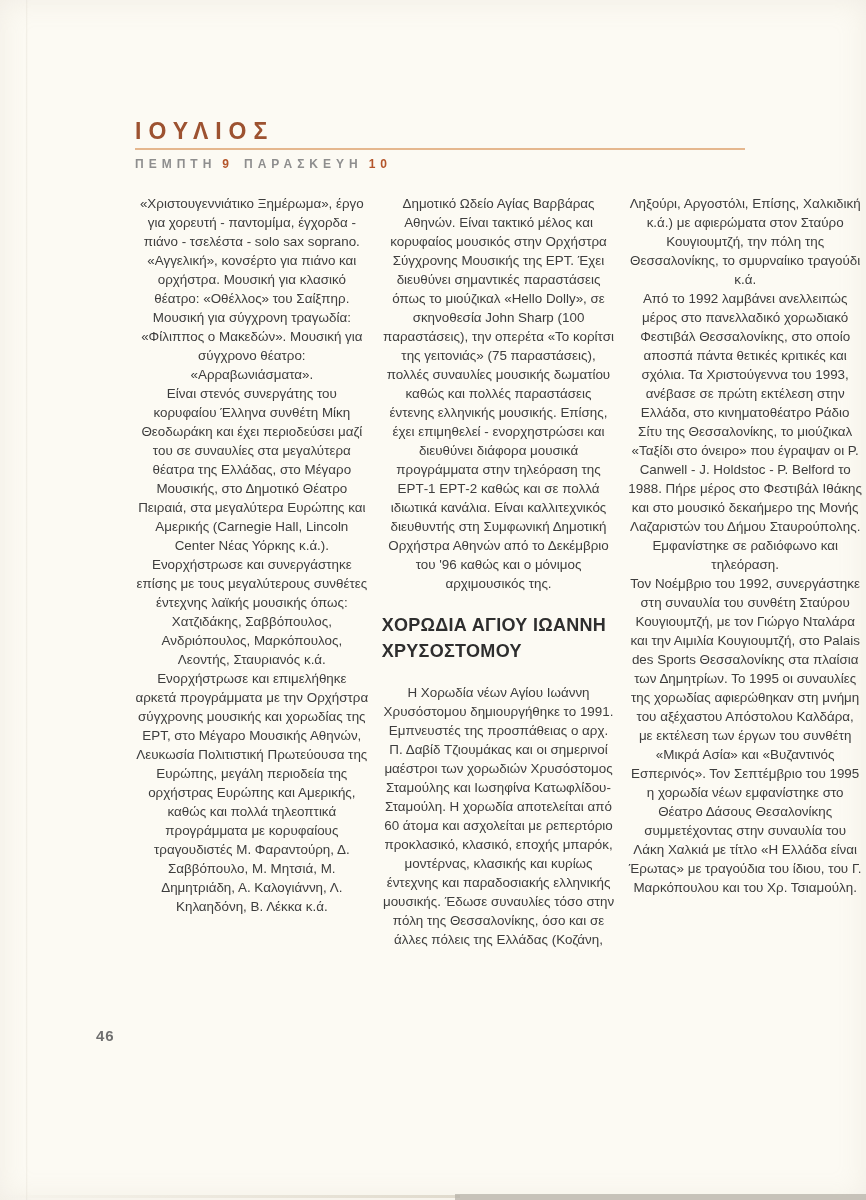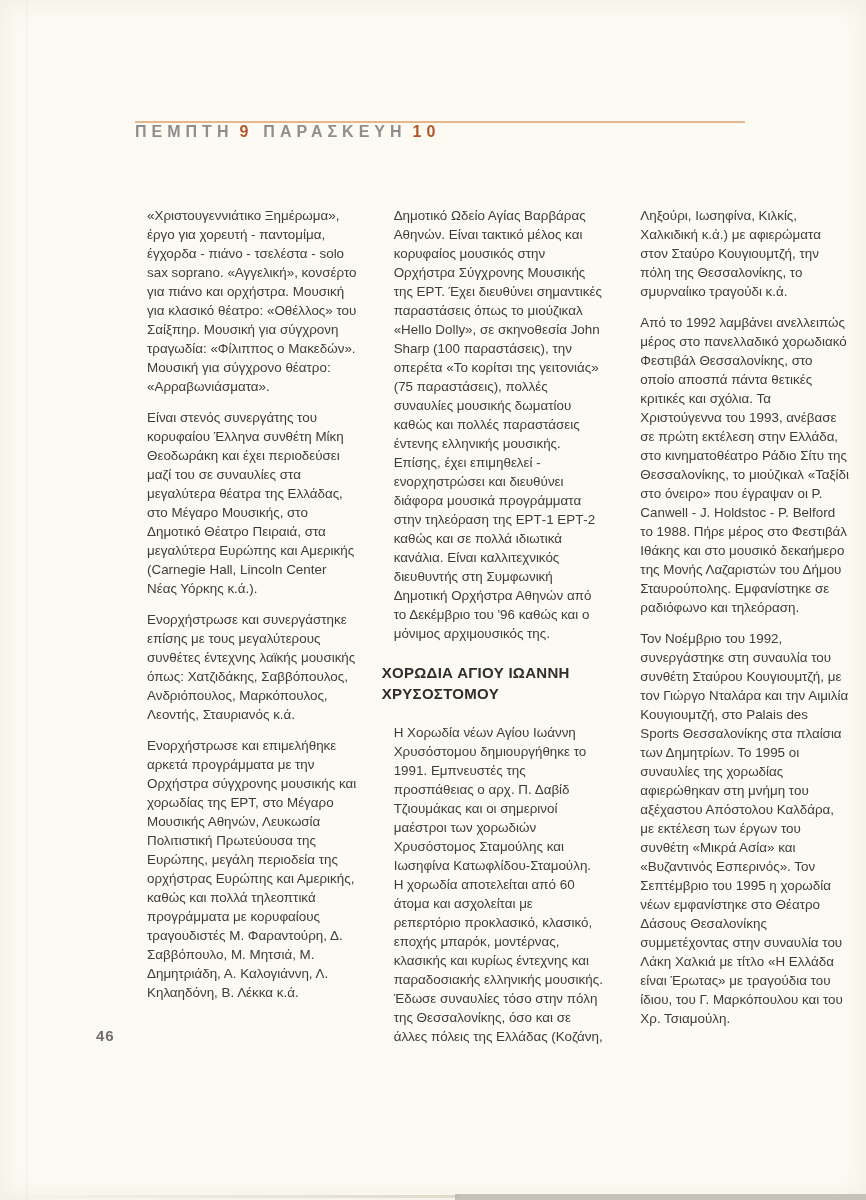--- a/index.html
+++ b/index.html
@@ -50,21 +50,22 @@
     letter-spacing: 7px;
     color: #9d5230;
   }
   .header-rule {
     margin-top: 3px;
     width: 610px;
     height: 2px;
     background: #e5b78e;
   }
   .day-row {
-    font-size: 16px;
+    margin-top: 7px;
+    font-size: 12px;
     font-weight: bold;
     letter-spacing: 5px;
     color: #8e8e8e;
     white-space: nowrap;
   }
   .day-number {
     color: #b4552a;
     margin-left: 6px;
     margin-right: 10px;
   }
@@ -75,30 +76,30 @@
     top: 194px;
     width: 727px;
     display: flex;
     gap: 13px;
   }
   .column {
     flex: 1 1 0;
     min-width: 0;
   }
   .column p {
-    margin: 12px;
+    margin: 0;
     font-size: 13.4px;
     line-height: 19px;
     color: #3d3d3d;
-    text-align: left;
+    text-align: center;
   }
   .section-heading {
     margin: 19px 0 19px 0;
-    font-size: 15px;
-    line-height: 21px;
+    font-size: 18px;
+    line-height: 26px;
     font-weight: bold;
     color: #2e2e2e;
     letter-spacing: 0.3px;
   }
   .page-number {
     position: absolute;
     left: 96px;
     top: 1027px;
     font-size: 15px;
     font-weight: bold;
@@ -107,20 +108,21 @@
   }
 </style>
 </head>
 <body>
 
 <div class="page">
 
   <div class="scan-edge-left"></div>
 
   <div class="header">
+    <div class="month-title">ΙΟΥΛΙΟΣ</div>
     <div class="header-rule"></div>
     <div class="day-row">
       <span>ΠΕΜΠΤΗ</span><span class="day-number">9</span><span>ΠΑΡΑΣΚΕΥΗ</span><span class="day-number">10</span>
     </div>
   </div>
 
   <div class="columns">
 
     <div class="column">
       <p>«Χριστουγεννιάτικο Ξημέρωμα», έργο για χορευτή - παντομίμα, έγχορδα - πιάνο - τσελέστα - solo sax soprano. «Αγγελική», κονσέρτο για πιάνο και ορχήστρα. Μουσική για κλασικό θέατρο: «Οθέλλος» του Σαίξπηρ. Μουσική για σύγχρονη τραγωδία: «Φίλιππος ο Μακεδών». Μουσική για σύγχρονο θέατρο: «Αρραβωνιάσματα».</p>
@@ -129,21 +131,21 @@
       <p>Ενορχήστρωσε και επιμελήθηκε αρκετά προγράμματα με την Ορχήστρα σύγχρονης μουσικής και χορωδίας της ΕΡΤ, στο Μέγαρο Μουσικής Αθηνών, Λευκωσία Πολιτιστική Πρωτεύουσα της Ευρώπης, μεγάλη περιοδεία της ορχήστρας Ευρώπης και Αμερικής, καθώς και πολλά τηλεοπτικά προγράμματα με κορυφαίους τραγουδιστές Μ. Φαραντούρη, Δ. Σαββόπουλο, Μ. Μητσιά, Μ. Δημητριάδη, Α. Καλογιάννη, Λ. Κηλαηδόνη, Β. Λέκκα κ.ά.</p>
     </div>
 
     <div class="column">
       <p>Δημοτικό Ωδείο Αγίας Βαρβάρας Αθηνών. Είναι τακτικό μέλος και κορυφαίος μουσικός στην Ορχήστρα Σύγχρονης Μουσικής της ΕΡΤ. Έχει διευθύνει σημαντικές παραστάσεις όπως το μιούζικαλ «Hello Dolly», σε σκηνοθεσία John Sharp (100 παραστάσεις), την οπερέτα «Το κορίτσι της γειτονιάς» (75 παραστάσεις), πολλές συναυλίες μουσικής δωματίου καθώς και πολλές παραστάσεις έντενης ελληνικής μουσικής. Επίσης, έχει επιμηθελεί - ενορχηστρώσει και διευθύνει διάφορα μουσικά προγράμματα στην τηλεόραση της ΕΡΤ-1 ΕΡΤ-2 καθώς και σε πολλά ιδιωτικά κανάλια. Είναι καλλιτεχνικός διευθυντής στη Συμφωνική Δημοτική Ορχήστρα Αθηνών από το Δεκέμβριο του '96 καθώς και ο μόνιμος αρχιμουσικός της.</p>
       <div class="section-heading">ΧΟΡΩΔΙΑ ΑΓΙΟΥ ΙΩΑΝΝΗ ΧΡΥΣΟΣΤΟΜΟΥ</div>
       <p>Η Χορωδία νέων Αγίου Ιωάννη Χρυσόστομου δημιουργήθηκε το 1991. Εμπνευστές της προσπάθειας ο αρχ. Π. Δαβίδ Τζιουμάκας και οι σημερινοί μαέστροι των χορωδιών Χρυσόστομος Σταμούλης και Ιωσηφίνα Κατωφλίδου-Σταμούλη. Η χορωδία αποτελείται από 60 άτομα και ασχολείται με ρεπερτόριο προκλασικό, κλασικό, εποχής μπαρόκ, μοντέρνας, κλασικής και κυρίως έντεχνης και παραδοσιακής ελληνικής μουσικής. Έδωσε συναυλίες τόσο στην πόλη της Θεσσαλονίκης, όσο και σε άλλες πόλεις της Ελλάδας (Κοζάνη,</p>
     </div>
 
     <div class="column">
-      <p>Ληξούρι, Ιωσηφίνα, Κιλκίς, Χαλκιδική κ.ά.) με αφιερώματα στον Σταύρο Κουγιουμτζή, την πόλη της Θεσσαλονίκης, το σμυρναίικο τραγούδι κ.ά.</p>
+      <p>Ληξούρι, Αργοστόλι, Επίσης, Χαλκιδική κ.ά.) με αφιερώματα στον Σταύρο Κουγιουμτζή, την πόλη της Θεσσαλονίκης, το σμυρναίικο τραγούδι κ.ά.</p>
       <p>Από το 1992 λαμβάνει ανελλειπώς μέρος στο πανελλαδικό χορωδιακό Φεστιβάλ Θεσσαλονίκης, στο οποίο αποσπά πάντα θετικές κριτικές και σχόλια. Τα Χριστούγεννα του 1993, ανέβασε σε πρώτη εκτέλεση στην Ελλάδα, στο κινηματοθέατρο Ράδιο Σίτυ της Θεσσαλονίκης, το μιούζικαλ «Ταξίδι στο όνειρο» που έγραψαν οι P. Canwell - J. Holdstoc - P. Belford το 1988. Πήρε μέρος στο Φεστιβάλ Ιθάκης και στο μουσικό δεκαήμερο της Μονής Λαζαριστών του Δήμου Σταυρούπολης. Εμφανίστηκε σε ραδιόφωνο και τηλεόραση.</p>
       <p>Τον Νοέμβριο του 1992, συνεργάστηκε στη συναυλία του συνθέτη Σταύρου Κουγιουμτζή, με τον Γιώργο Νταλάρα και την Αιμιλία Κουγιουμτζή, στο Palais des Sports Θεσσαλονίκης στα πλαίσια των Δημητρίων. Το 1995 οι συναυλίες της χορωδίας αφιερώθηκαν στη μνήμη του αξέχαστου Απόστολου Καλδάρα, με εκτέλεση των έργων του συνθέτη «Μικρά Ασία» και «Βυζαντινός Εσπερινός». Τον Σεπτέμβριο του 1995 η χορωδία νέων εμφανίστηκε στο Θέατρο Δάσους Θεσαλονίκης συμμετέχοντας στην συναυλία του Λάκη Χαλκιά με τίτλο «Η Ελλάδα είναι Έρωτας» με τραγούδια του ίδιου, του Γ. Μαρκόπουλου και του Χρ. Τσιαμούλη.</p>
     </div>
 
   </div>
 
   <div class="page-number">46</div>
 
   <div class="scan-edge-bottom-fade"></div>
   <div class="scan-edge-bottom"></div>

